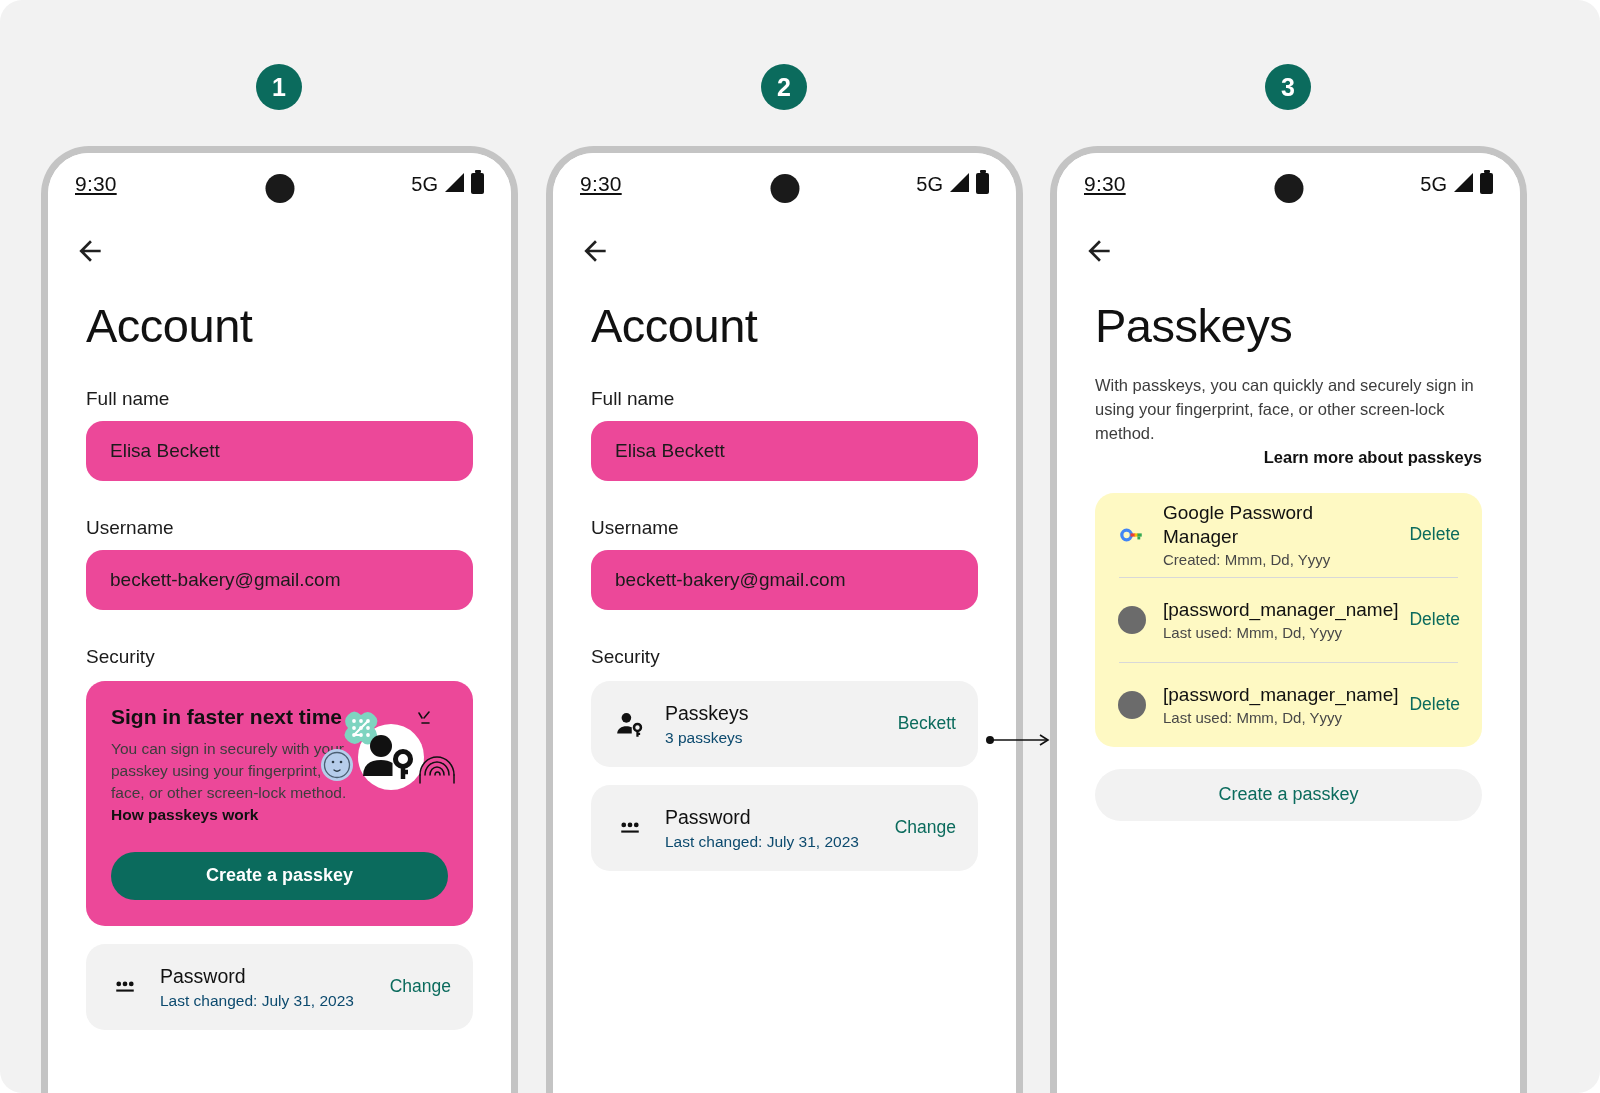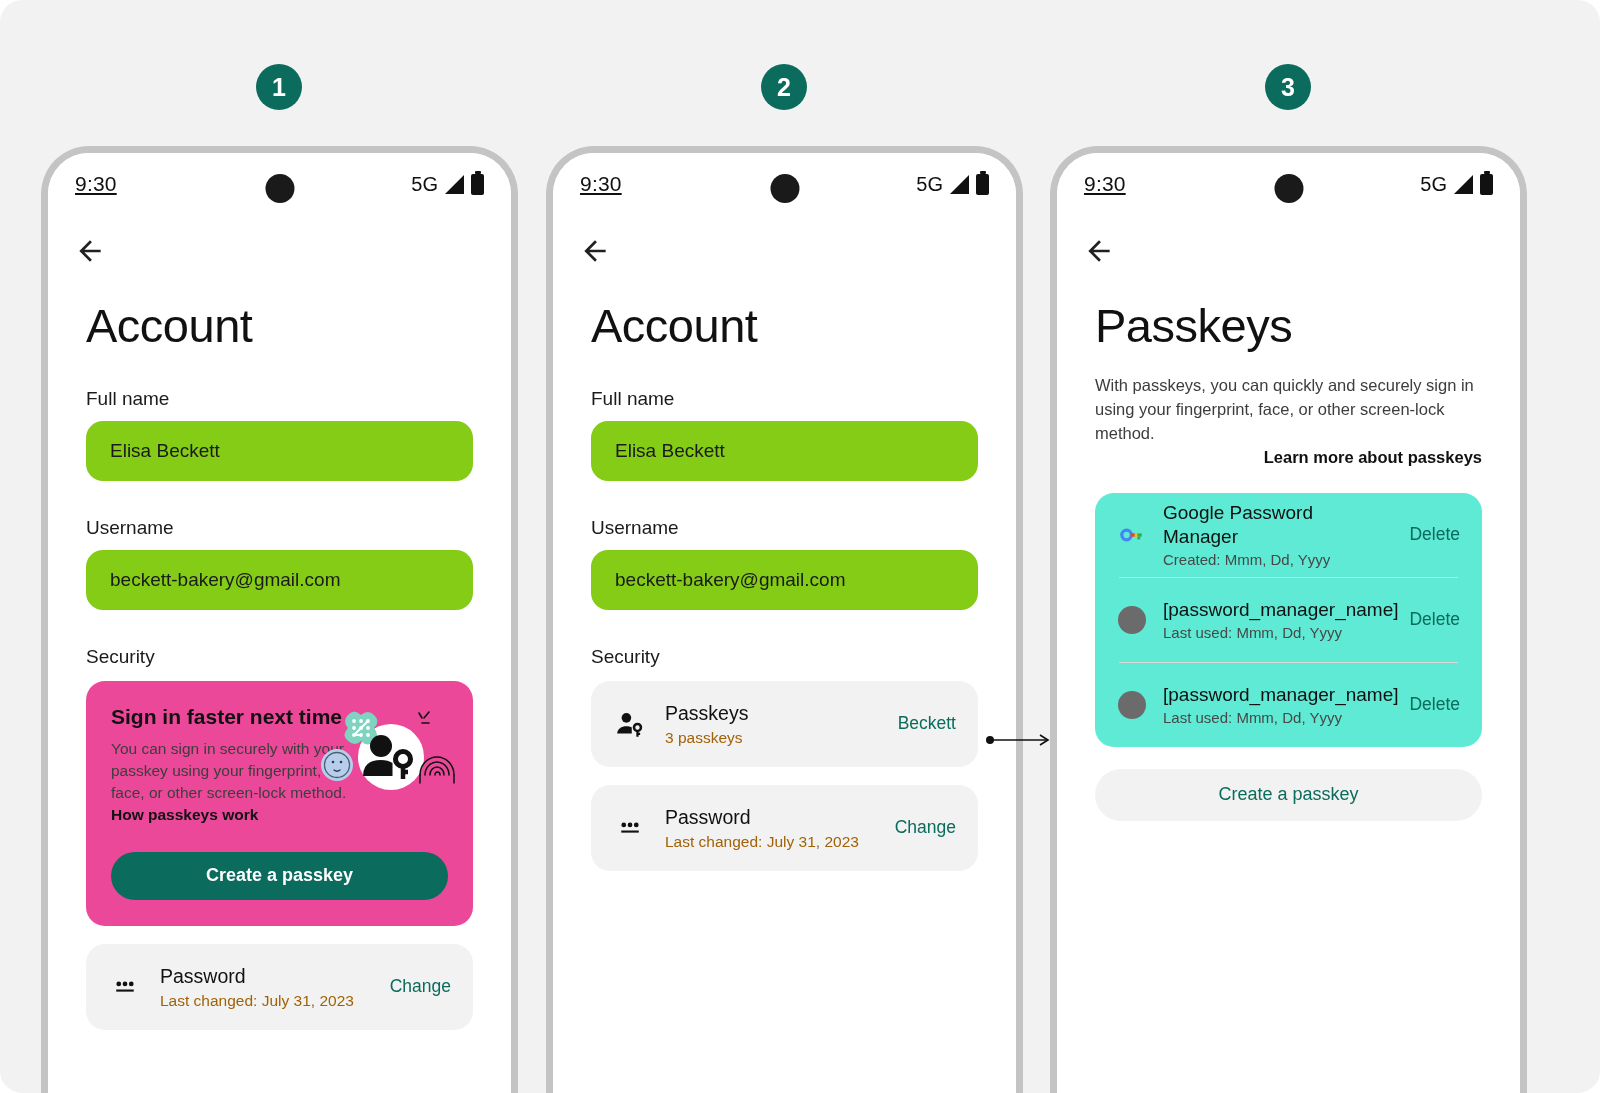--- a/index.html
+++ b/index.html
@@ -88,21 +88,21 @@
     transform: translateX(-50%);
     top: 21px;
     width: 29px;
     height: 29px;
     border-radius: 50%;
     background: #1a1a1a;
   }
   .status-right {
     margin-left: auto;
     display: flex;
-    align-items: center;
+    align-items: flex-start;
     gap: 7px;
   }
   .net-label {
     font-size: 20px;
     font-weight: 500;
     color: #111;
   }
   .signal-tri {
     width: 0; height: 0;
     border-left: 19px solid transparent;
@@ -148,21 +148,21 @@
     line-height: 1.08;
   }
 
   .field-label {
     font-size: 19px;
     color: #1b1b1b;
     margin: 36px 0 11px 0;
     font-weight: 400;
   }
   .input-box {
-    background: #84cc16;
+    background: #ec4899;
     border-radius: 17px;
     height: 60px;
     display: flex;
     align-items: center;
     padding: 0 24px;
     font-size: 19px;
     color: #1b1b1b;
     cursor: text;
   }
 
@@ -244,21 +244,21 @@
   }
   .row-text { flex: 1; min-width: 0; }
   .row-title {
     font-size: 19.5px;
     color: #111;
     font-weight: 400;
     line-height: 1.25;
   }
   .row-sub {
     font-size: 15.5px;
-    color: #a16207;
+    color: #0c4a6e;
     margin-top: 4px;
   }
   .row-action {
     font-size: 17.5px;
     color: #0b6b5d;
     font-weight: 400;
     margin-left: 12px;
     cursor: pointer;
     white-space: nowrap;
   }
@@ -273,21 +273,21 @@
   .intro-link {
     display: block;
     font-size: 16.5px;
     font-weight: 700;
     color: #111;
     margin-top: 2px;
     cursor: pointer;
     text-align: right;
   }
   .pk-card {
-    background: #5eead4;
+    background: #fef9c3;
     border-radius: 19px;
     padding: 0 22px;
     margin-top: 26px;
   }
   .pk-row {
     display: flex;
     align-items: center;
     min-height: 84px;
   }
   .pk-icon {

